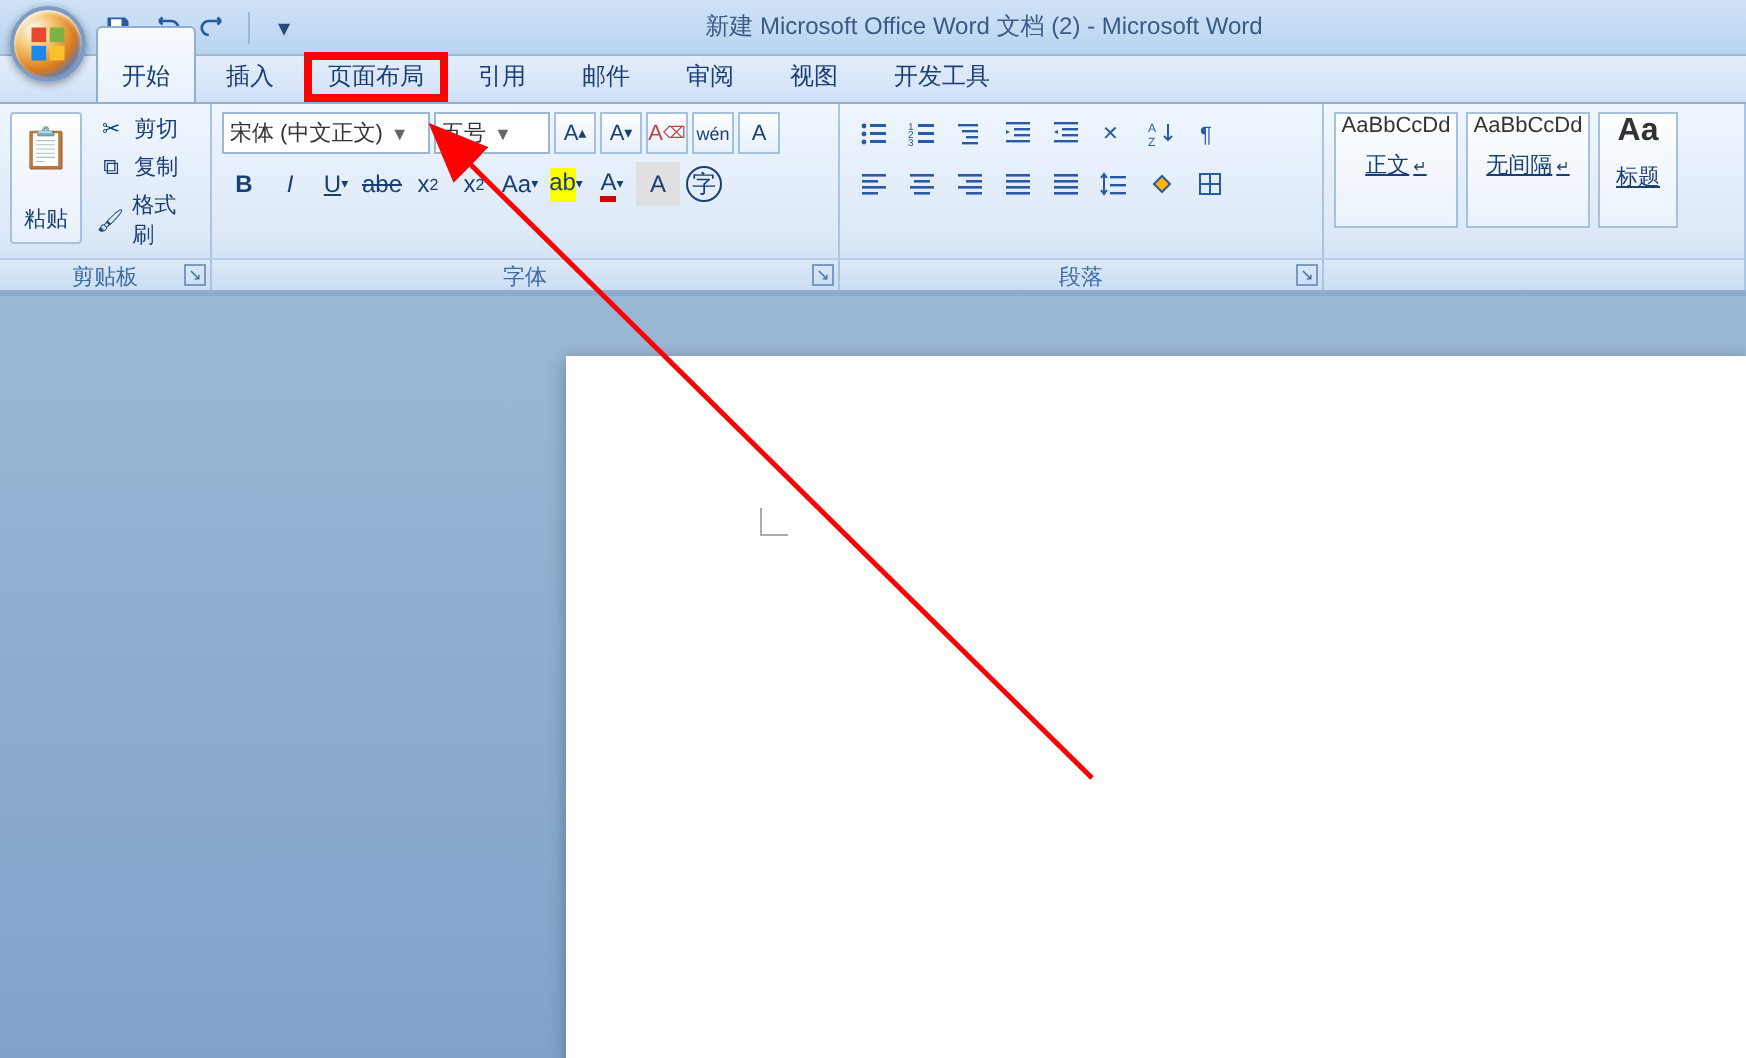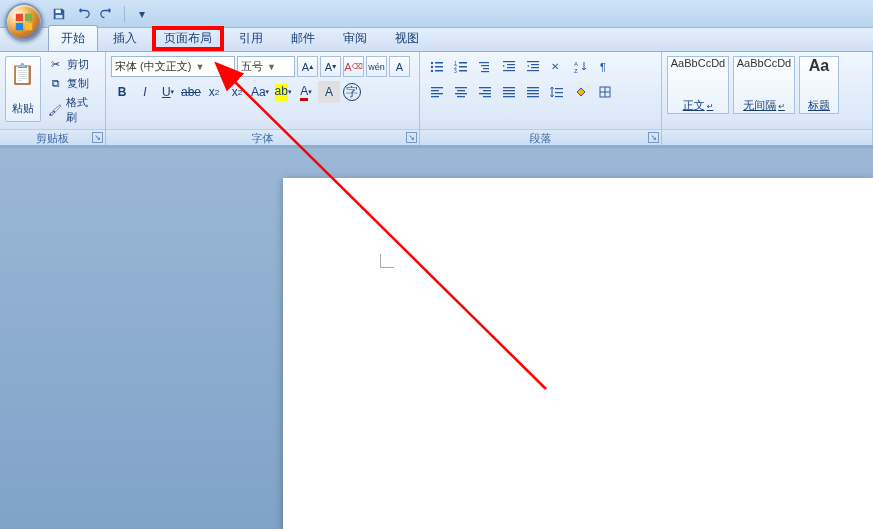--- a/index.html
+++ b/index.html
@@ -9,21 +9,21 @@
   .titlebar { height: 28px; background: linear-gradient(180deg,#cfe3f7 0%,#b9d4ef 100%); border-bottom:1px solid #9bb8d6; display:flex; align-items:center; padding-left:4px; }
   .office-btn { width:38px; height:38px; border-radius:50%; background: radial-gradient(circle at 30% 30%, #fff 0%, #f4c26a 30%, #d97a1a 60%, #4c7acb 80%); border:2px solid #7a9cc7; position:absolute; top:3px; left:5px; z-index:10; box-shadow:0 1px 4px rgba(0,0,0,.4), inset 0 1px 2px #fff; display:flex; align-items:center; justify-content:center; }
   .office-btn svg { width:22px; height:22px; }
   .qat { margin-left:46px; display:flex; gap:6px; align-items:center; }
   .qat-btn { width:18px; height:18px; display:flex; align-items:center; justify-content:center; color:#2a4a7a; cursor:pointer; }
   .qat-sep { width:1px; height:16px; background:#9bb8d6; margin:0 2px; }
   .title-text { flex:1; text-align:center; color:#3b5a85; font-size:12px; padding-right:40px; }
 
   
   .tabs { height:24px; background:linear-gradient(180deg,#e4eefb 0%,#cfe0f5 100%); border-bottom:1px solid #8faed1; display:flex; align-items:flex-end; padding-left:48px; }
-  .tab { padding:4px 12px 4px; color:#1a3f77; cursor:pointer; border:1px solid transparent; border-bottom:none; margin-right:2px; font-size:12px; }
+  .tab { padding:16px 12px 4px; color:#1a3f77; cursor:pointer; border:1px solid transparent; border-bottom:none; margin-right:2px; font-size:12px; }
   .tab.active { background:linear-gradient(180deg,#f7fbff 0%, #e8f1fc 100%); border-color:#8faed1; border-top-left-radius:3px; border-top-right-radius:3px; }
   .tab.highlighted { border:4px solid #ff0000 !important; padding:0px 8px; border-bottom:4px solid #ff0000; border-radius:0; }
 
   
   .ribbon { height:94px; background:linear-gradient(180deg,#eff6fe 0%, #dde9f8 70%, #c9dcf1 100%); border-bottom:1px solid #8faed1; display:flex; }
   .group { border-right:1px solid #aac4e2; display:flex; flex-direction:column; padding:4px 5px 0; }
   .group-body { flex:1; display:flex; align-items:flex-start; }
   .group-label { height:16px; text-align:center; color:#3e6aa5; font-size:11px; background:linear-gradient(180deg,#dce9f7 0%,#cadef3 100%); margin:0 -5px; border-top:1px solid #b7cee9; padding-top:1px; position:relative; }
   .group-label .dialog-launch { position:absolute; right:2px; top:2px; width:11px; height:11px; border:1px solid #7a99c0; color:#3e6aa5; font-size:8px; line-height:9px; cursor:pointer; }
 
@@ -32,35 +32,35 @@
   .paste-big .icon { font-size:20px; }
   .paste-big .lbl { font-size:11px; color:#1a3f77; margin-top:15px; }
   .clip-col { display:flex; flex-direction:column; gap:2px; }
   .clip-btn { display:flex; align-items:center; gap:4px; padding:1px 3px; color:#1a3f77; font-size:11px; cursor:pointer; }
   .clip-btn .ic { width:15px; text-align:center; }
 
   
   .font-row1 { display:flex; gap:2px; margin-bottom:4px; }
   .combo { height:21px; background:#fff; border:1px solid #9bb8d6; display:flex; align-items:center; padding:0 3px; font-size:11px; color:#333; cursor:pointer; }
   .combo .dd { margin-left:4px; color:#666; font-size:9px; }
-  .font-name { width:124px; }
+  .font-name { width:104px; }
   .font-size { width:58px; }
   .sqbtn { width:21px; height:21px; border:1px solid #a6c1e0; background:linear-gradient(180deg,#fdfeff,#e7f0fb); display:flex; align-items:center; justify-content:center; font-size:11px; color:#1a3f77; cursor:pointer; }
   .sqbtn .sup { font-size:8px; vertical-align:super; }
   .font-row2 { display:flex; gap:1px; }
   .fb { width:22px; height:22px; display:flex; align-items:center; justify-content:center; font-size:12px; color:#1a3f77; cursor:pointer; border:1px solid transparent; }
 
   
   .para-row { display:flex; gap:1px; margin-bottom:4px; }
   .pb { width:23px; height:21px; display:flex; align-items:center; justify-content:center; cursor:pointer; border:1px solid transparent; }
   .pb svg { width:16px; height:16px; }
 
   
   .styles { display:flex; gap:4px; }
-  .style-card { width:62px; height:58px; border:1px solid #a6c1e0; background:linear-gradient(180deg,#fdfeff,#eaf2fb); display:flex; flex-direction:column; align-items:center; justify-content:space-between; cursor:pointer; }
+  .style-card { width:62px; height:58px; border:1px solid #a6c1e0; background:linear-gradient(180deg,#fdfeff,#eaf2fb); display:flex; flex-direction:column; align-items:center; justify-content:flex-start; cursor:pointer; }
   .style-card .preview { font-size:11px; color:#333; }
   .style-card .lbl { font-size:11px; color:#1a3f77; margin-top:6px;text-decoration:underline; }
   .style-card .lbl .dd { font-size:8px; margin-left:2px; }
 
   
   .doc-area { position:absolute; top:148px; left:0; right:0; bottom:0; background:linear-gradient(180deg,#9bb7d6 0%, #7fa3c8 100%); }
   .page { position:absolute; left:283px; top:30px; width:590px; height:420px; background:#fff; box-shadow:0 2px 8px rgba(0,0,0,.3); }
   .cursor-mark { position:absolute; left:380px; top:254px; width:14px; height:14px; border-left:1px solid #aaa; border-bottom:1px solid #aaa; }
 
   
@@ -92,30 +92,32 @@
         </svg>
       </div>
     <div class="qat-btn">
         <svg width="14" height="14" viewBox="0 0 16 16">
           <path fill="none" stroke="#2a5aa5" stroke-width="1.5" d="M5 12a4 4 0 0 1 0-8h7M12 4l-2-2M12 4l-2 2"></path>
         </svg>
       </div>
     <div class="qat-sep"></div>
     <div class="qat-btn">▾</div>
   </div>
+  <div class="title-text">新建 Microsoft Office Word 文档 (2) - Microsoft Word</div>
 </div>
 
 <div class="tabs">
   <div class="tab active">开始</div>
   <div class="tab">插入</div>
   <div class="tab highlighted">页面布局</div>
   <div class="tab">引用</div>
   <div class="tab">邮件</div>
   <div class="tab">审阅</div>
   <div class="tab">视图</div>
+  <div class="tab">开发工具</div>
 </div>
 
 <div class="ribbon">
 
   <div class="group" style="width:106px">
     <div class="group-body">
       <div class="paste-big">
         <span class="icon">📋</span>
         <span class="lbl">粘贴</span>
       </div>

